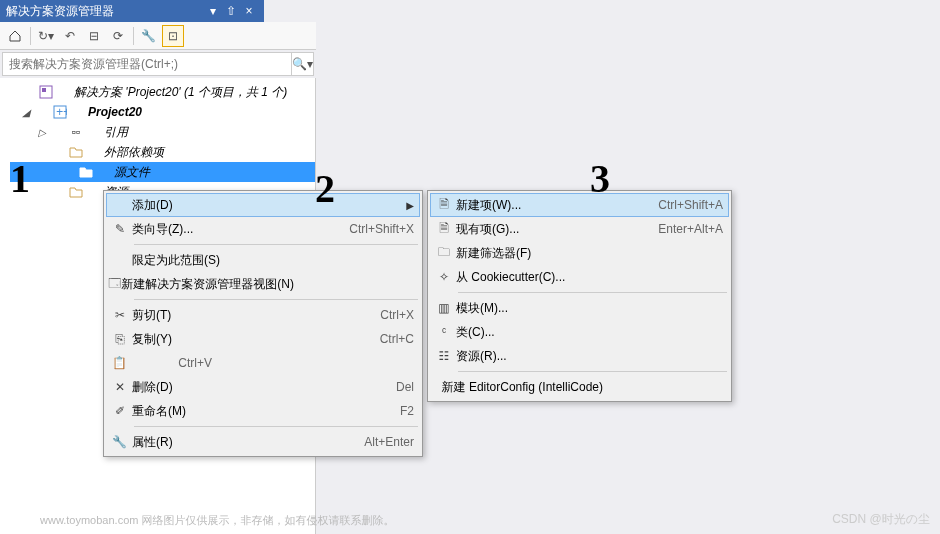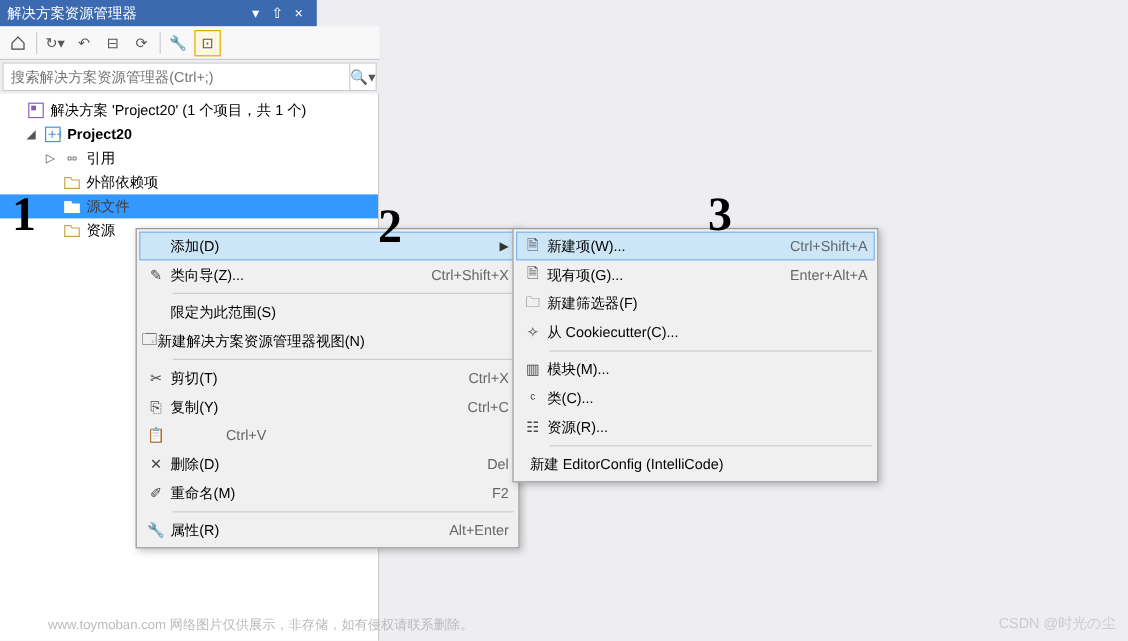--- a/index.html
+++ b/index.html
@@ -7,24 +7,24 @@
 .panel-header { background: #3b6ab0; color: #fff; height: 22px; display: flex; align-items: center; padding: 0 6px; width: 264px; }
 .panel-header .title { flex: 1; }
 .panel-header .hdr-btn { width: 18px; text-align: center; cursor: pointer; }
 .toolbar { background: #f8f8f8; border-bottom: 1px solid #ccc; height: 28px; display: flex; align-items: center; padding: 0 4px; width: 316px; gap: 2px; }
 .toolbar .tb-btn { width: 22px; height: 22px; display: flex; align-items: center; justify-content: center; cursor: pointer; color: #555; }
 .toolbar .sep { width: 1px; height: 18px; background: #ccc; margin: 0 2px; }
 .search-row { background: #fff; border: 1px solid #ccc; height: 24px; display: flex; align-items: center; width: 312px; margin: 2px; justify-content: center; }
 .search-row input { flex: 1; border: none; outline: none; padding: 0 6px; background: transparent; color: #999; }
 .search-row .search-icon { width: 22px; text-align: center; color: #555; cursor: pointer; border-left: 1px solid #ccc; height: 100%; display:flex; align-items:center; justify-content:center;}
 .tree { background: #fff; width: 316px; height: 460px; border-right: 1px solid #ccc; padding-top: 4px; }
-.tree-node { display: flex; align-items: center; height: 20px; padding-left: 6px; cursor: pointer; gap: 4px; }
+.tree-node { display: flex; align-items: center; height: 20px; padding-left: 6px; cursor: pointer; gap: 20px; font-style: italic; }
 .tree-node .exp { width: 12px; text-align: center; color: #555; font-size: 10px; }
 .tree-node .icon { width: 16px; height:16px; display:flex; align-items:center; justify-content:center; }
-.tree-node.selected { background: #3399ff; color: #404040; }
+.tree-node.selected { background: #3399ff; color: #000000; margin-left: 10px; }
 .tree-node .label { white-space: nowrap; }
 .indent1 { padding-left: 20px; }
 .indent2 { padding-left: 36px; }
 .bold { font-weight: bold; }
 
 .context-menu { position: absolute; background: #f0f0f0; border: 1px solid #999; box-shadow: 2px 2px 6px rgba(0,0,0,.25); padding: 2px; }
 .context-menu .row { display: flex; align-items: center; height: 24px; padding: 0 6px 0 2px; cursor: pointer; }
 .context-menu .row:hover, .context-menu .row.hl { background: #cde6f7; border: 1px solid #7eb4ea; padding: 0 5px 0 1px; height: 24px; }
 .context-menu .icon-cell { width: 24px; display: flex; align-items: center; justify-content: center; color: #444; }
 .context-menu .label { flex: 1; padding-right: 40px; white-space: nowrap; }
@@ -120,21 +120,21 @@
     <span class="exp"></span>
     <span class="icon">
         <svg width="14" height="12">
           <path d="M1 2h5l1 2h6v7H1z" fill="none" stroke="#cca352"></path>
         </svg>
       </span>
     <span class="label">资源</span>
   </div>
 </div>
 
-<div class="context-menu" style="left:113px; top:190px; width:320px;">
+<div class="context-menu" style="left:103px; top:190px; width:320px;">
   <div class="row hl">
     <span class="icon-cell"></span>
     <span class="label">添加(D)</span>
     <span class="arrow">▶</span>
   </div>
   <div class="row">
     <span class="icon-cell">✎</span>
     <span class="label">类向导(Z)...</span>
     <span class="shortcut">Ctrl+Shift+X</span>
   </div>

